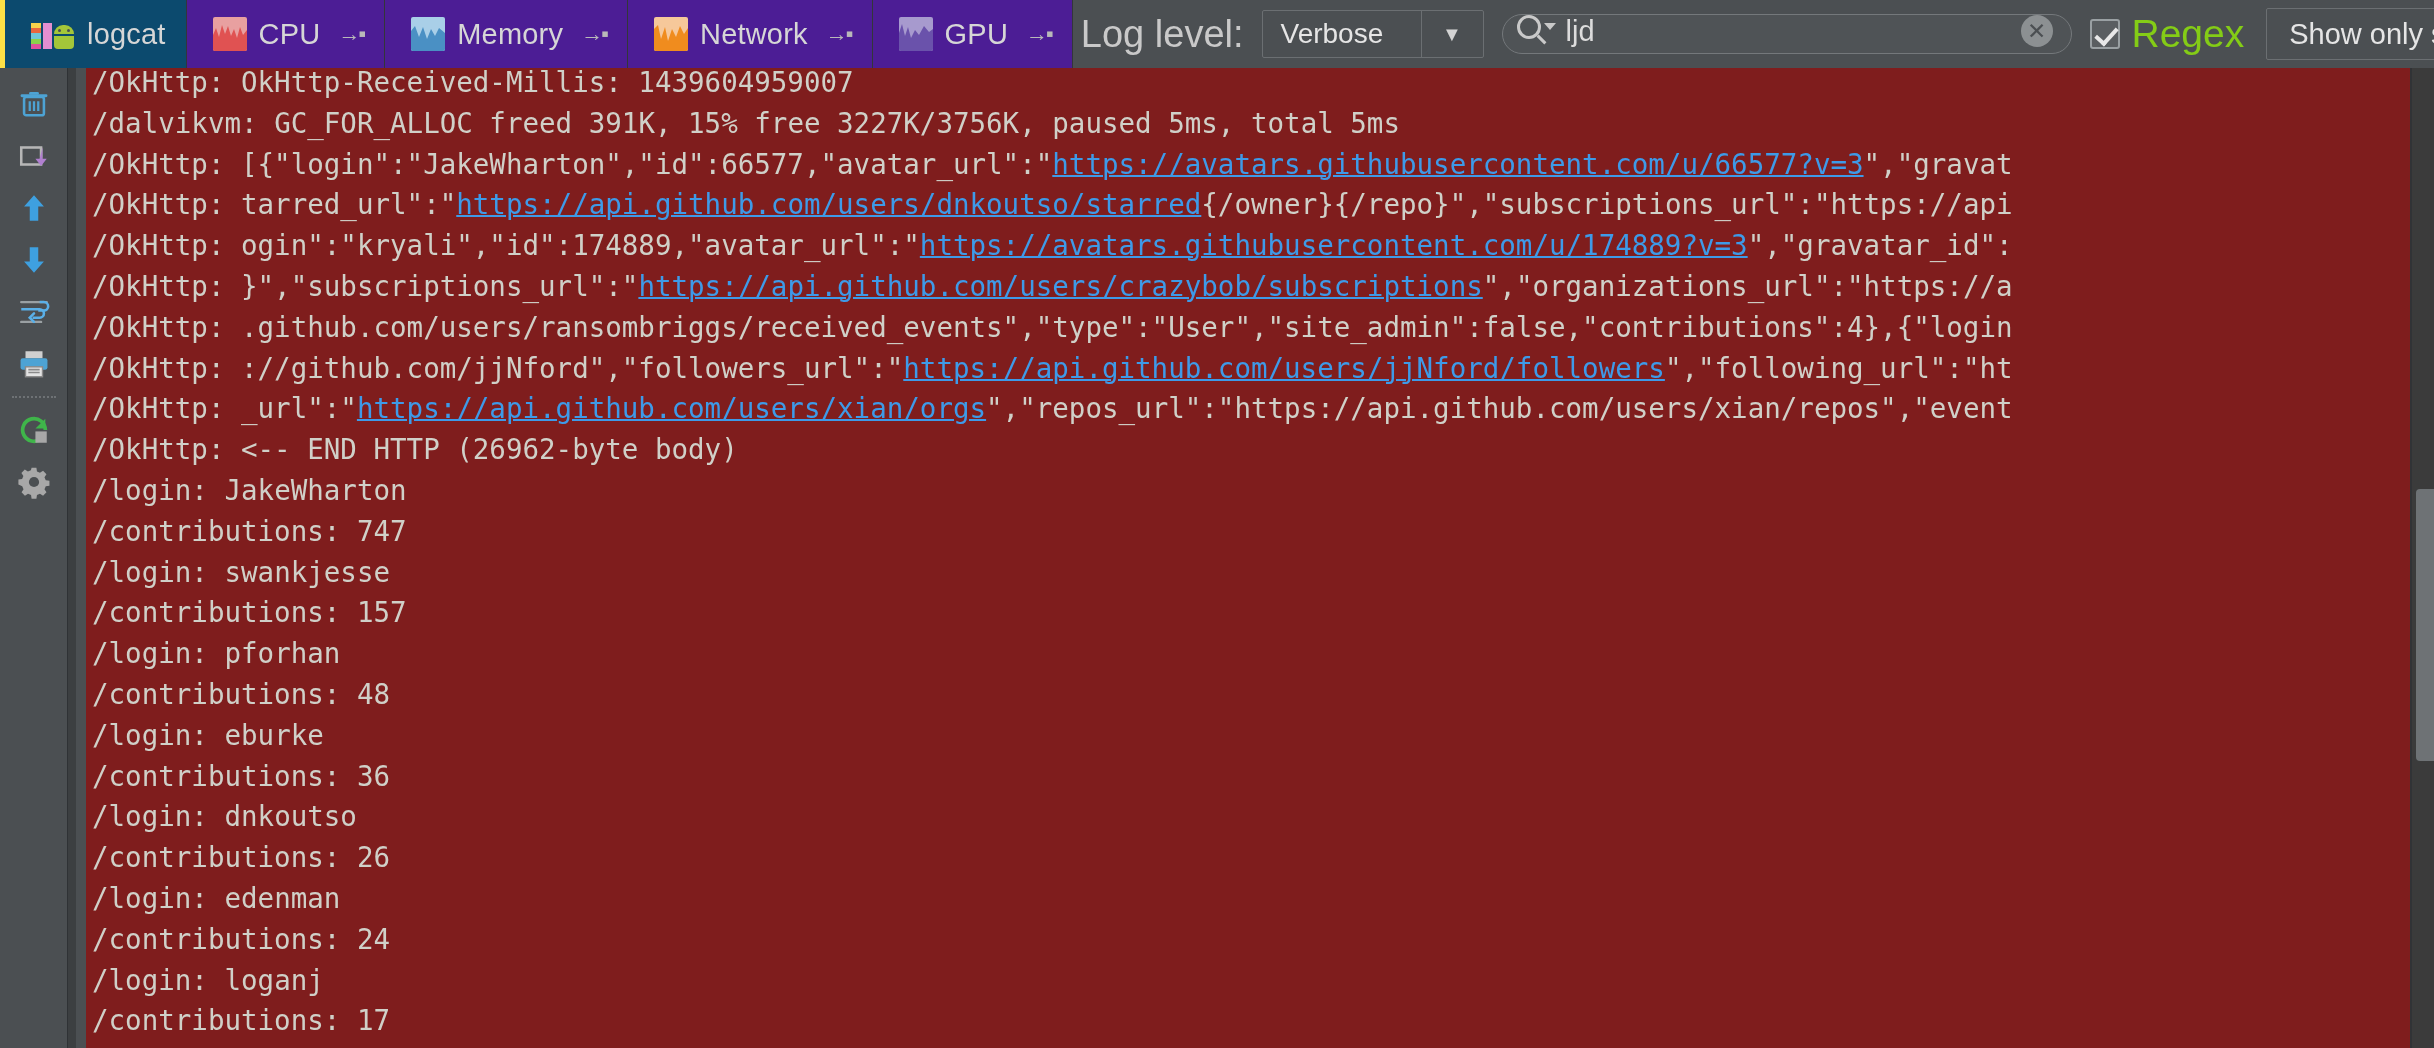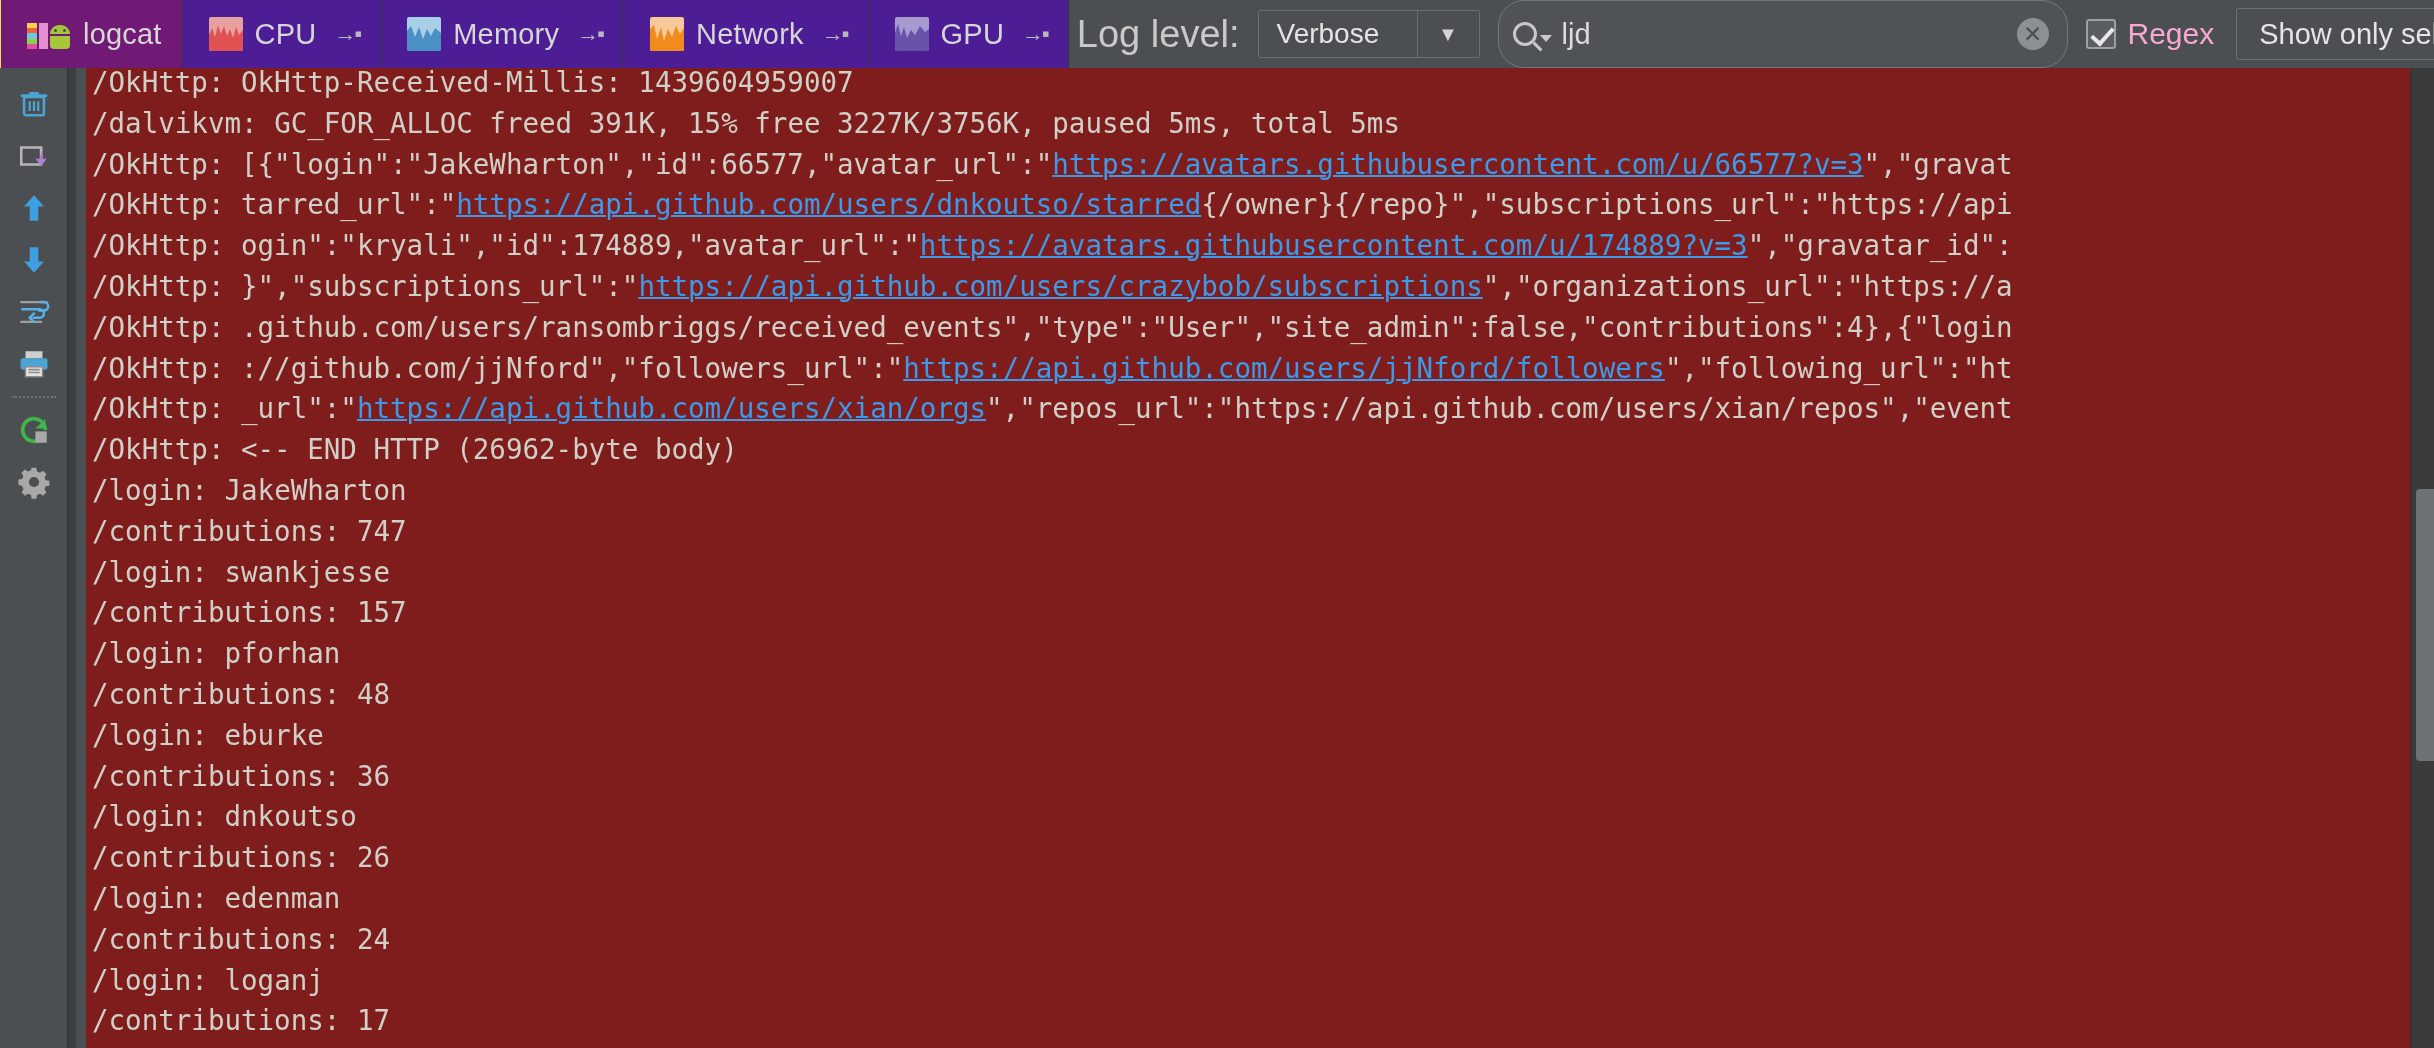--- a/index.html
+++ b/index.html
@@ -15,21 +15,21 @@
     background:#4b4f52;
     display:flex; align-items:stretch;
   }
   .tab{
     display:flex; align-items:center; gap:12px;
     padding:0 20px 0 26px;
     border-right:1px solid #33363a;
     background:#4c1d95;
     position:relative;
   }
-  .tab.first{ background:#701a75; border-left:1px solid #fde047; }
+  .tab.first{ background:#0c4a6e; border-left:5px solid #fde047; }
   .tab .tablabel{
     font-size:29px; color:#d6d6d6; letter-spacing:.2px;
     white-space:nowrap;
   }
   .tab .detach{
     font-size:22px; color:#b9b9b9; margin-left:6px; letter-spacing:-2px;
     white-space:nowrap;
   }
   .tab-underline{
     position:absolute; left:0; right:0; bottom:0; height:5px;
@@ -71,21 +71,21 @@
     display:flex; align-items:center; padding:0 18px;
     font-size:28px; color:#e5e5e5; white-space:nowrap;
   }
   #loglevel-combo .val{ min-width:158px; }
   .combo .arrowbtn{
     width:62px; border-left:1px solid #6b6f72;
     display:flex; align-items:center; justify-content:center;
     font-size:20px; color:#d4d4d4;
   }
   #search-wrap{
-    display:flex; align-items:center; height:68px; width:570px;
+    display:flex; align-items:flex-start; height:40px; width:570px;
     border:1px solid #74787b; border-radius:26px;
     background:#4f5356; margin:0 18px; padding:0 18px 0 14px;
     position:relative;
   }
   .mag{
     width:24px;height:24px;border:3px solid #c9c9c9;border-radius:50%;
     position:relative; flex:none;
   }
   .mag::after{
     content:""; position:absolute; right:-9px; bottom:-5px;
@@ -108,21 +108,21 @@
   .chk-wrap{ display:flex; align-items:center; gap:12px; margin-right:22px;}
   .chk{
     width:30px;height:30px;border:2px solid #9aa0a3;border-radius:3px;
     background:#5a5e61; position:relative; flex:none;
   }
   .chk::after{
     content:""; position:absolute; left:8px; top:2px;
     width:9px;height:18px;border:solid #e8e8e8;border-width:0 4px 4px 0;
     transform:rotate(42deg);
   }
-  .chk-label{ font-size:30px; color:#f9a8d4; white-space:nowrap;}
+  .chk-label{ font-size:39px; color:#84cc16; white-space:nowrap;}
   #app-combo{ height:52px; margin-right:8px;}
   #app-combo .val{ font-size:29px; padding:0 22px; }
 
   
   #sidebar{
     position:absolute; left:0; top:68px; width:68px; height:980px;
     background:#4b4f52;
     border-right:1px solid #2f3235;
     padding-top:10px;
   }

